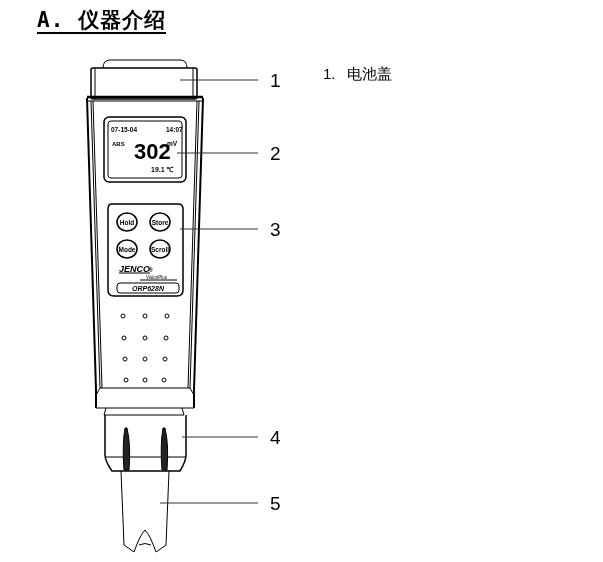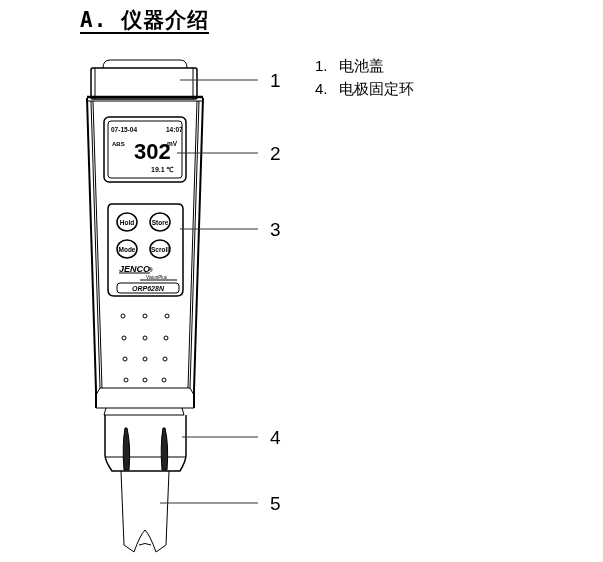--- a/index.html
+++ b/index.html
@@ -1,37 +1,36 @@
 <!DOCTYPE html>
 <html><head>
   <meta charset="utf-8">
   <style>
     html, body { margin: 0; padding: 0; background: #ffffff; }
     body { width: 603px; height: 562px; position: relative; overflow: hidden;
            font-family: "DejaVu Sans", sans-serif; color: #000; }
     .heading { position: absolute; left: 37px; top: 8px; font-size: 21px; font-weight: bold;
                font-family: "DejaVu Sans", sans-serif; border-bottom: 2px solid #000;
-               padding-bottom: 0px; line-height: 24px; letter-spacing: 1px; margin-left: 43px; }
+               padding-bottom: 0px; line-height: 24px; letter-spacing: 1px; }
     .heading .letter { font-family: "DejaVu Sans Mono", monospace; margin-right: 14px; }
-    .legend { position: absolute; left: 315px; top: 54px; margin: 0; padding: 0; list-style: none; }
+    .legend { position: absolute; left: 315px; top: 54px; margin: 8px; padding: 0; list-style: none; }
     .legend li { font-size: 15px; line-height: 23px; height: 23px; white-space: nowrap;
                  font-family: "Liberation Sans", sans-serif; }
     .legend .num { display: inline-block; width: 24px; }
     svg.device { position: absolute; left: 0; top: 0; }
   </style>
 </head>
 <body>
 
 <div class="heading">
   <span class="letter">A.</span><span>仪器介绍</span>
 </div>
 
 <ol class="legend">
   <li><span class="num">1.</span><span>电池盖</span></li>
-  <li><span class="num">4.</span><span>电极固定环</span></li>
 </ol>
 
 <svg class="device" width="603" height="562" viewBox="0 0 603 562">
   <g fill="none" stroke="#000" stroke-width="1">
 
     <g>
       <path d="M103,68 Q103,60 110,60 L180,60 Q187,60 187,68"></path>
       <rect x="91" y="68" width="106" height="31" rx="2" stroke-width="1.5"></rect>
       <line x1="95" y1="68" x2="95" y2="99"></line>
       <line x1="193" y1="68" x2="193" y2="99"></line>

